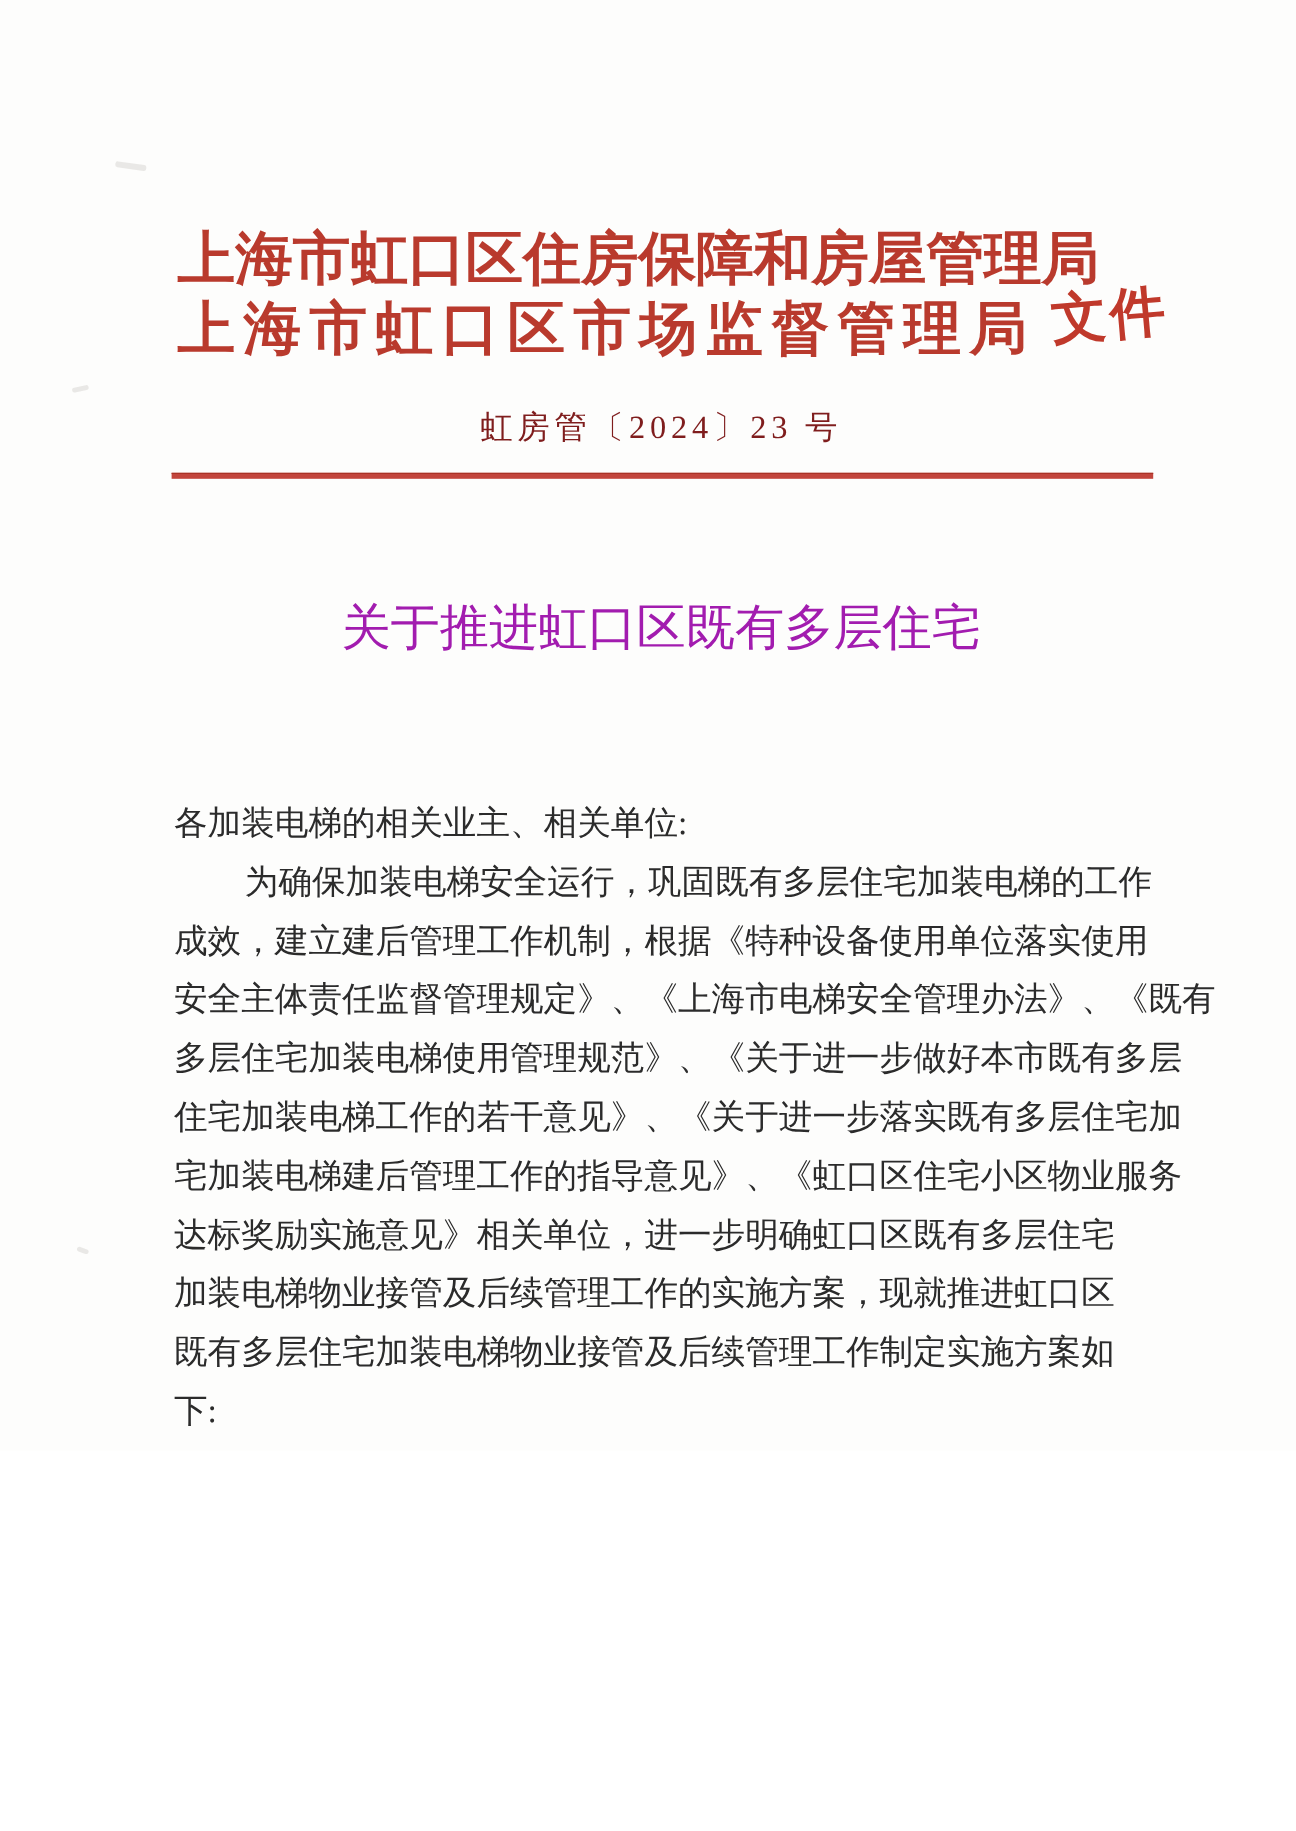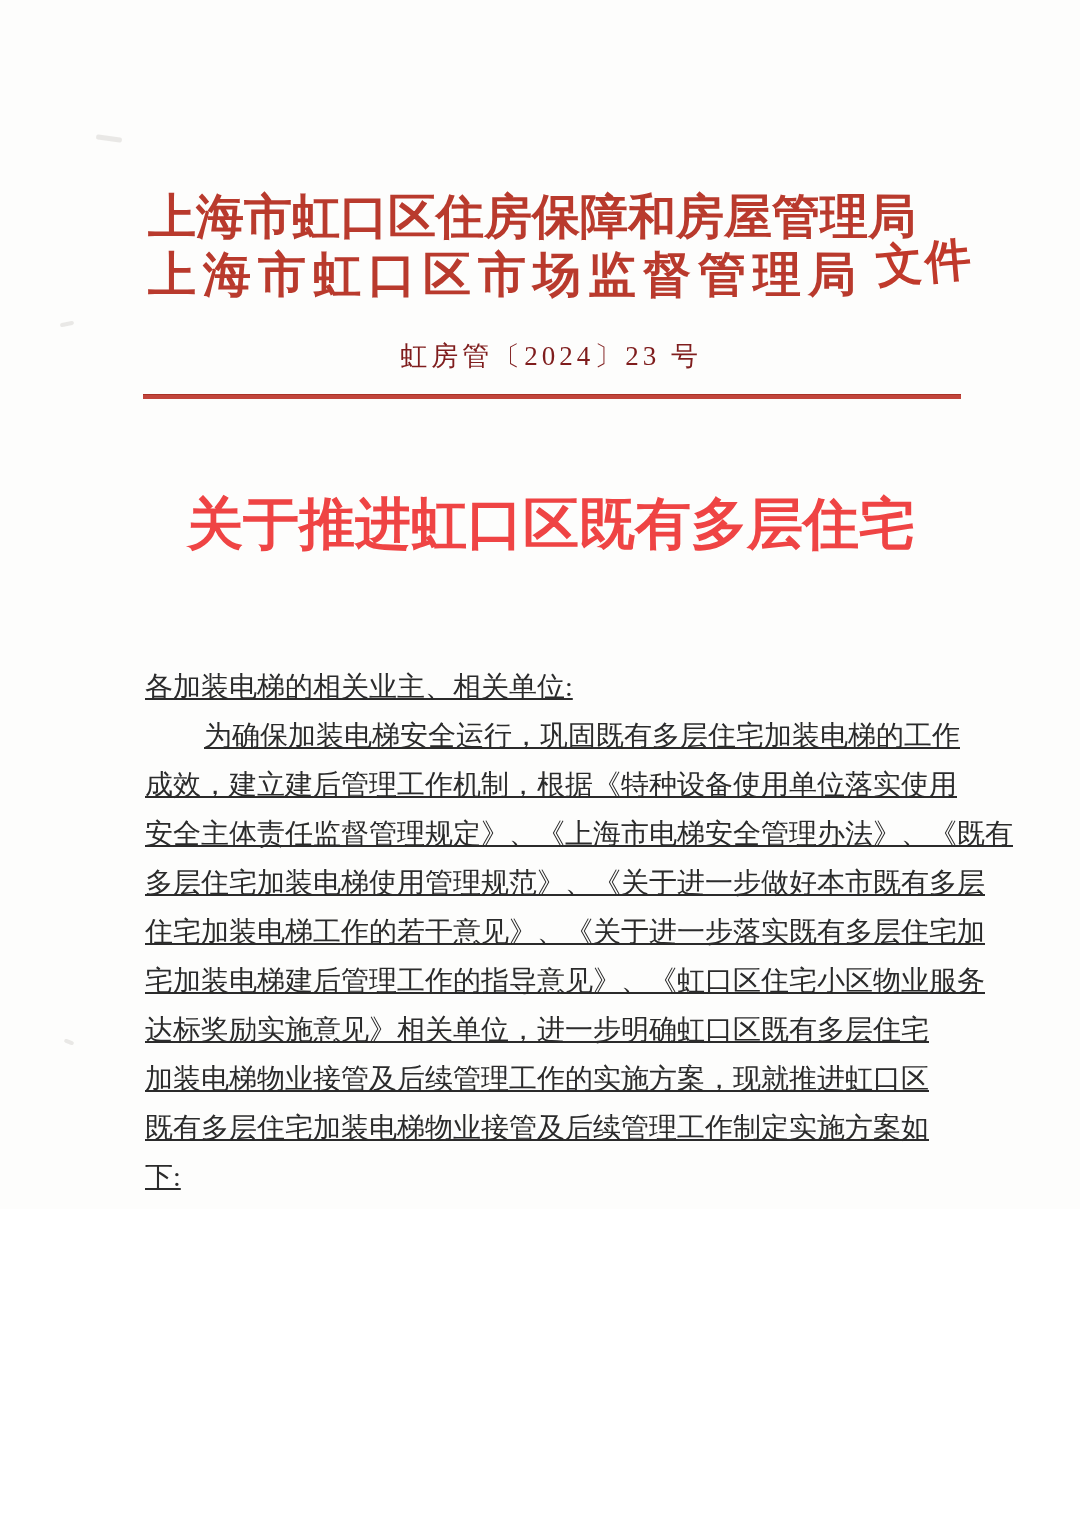--- a/index.html
+++ b/index.html
@@ -69,38 +69,37 @@
     border-top: 1px solid #a93226;
   }
 
   
   .doc-title {
     position: absolute;
     top: 496px;
     left: 135px;
     width: 832px;
     text-align: center;
-    color: #ef4444;
-    font-weight: bold;
-    font-size: 56px;
+    color: #a21caf;
+    font-weight: normal;
+    font-size: 41px;
     line-height: 55px;
     font-family: "Liberation Sans", "DejaVu Sans", sans-serif;
   }
   .doc-title .t-line { white-space: nowrap; }
 
   
   .doc-body {
     position: absolute;
     top: 662px;
     left: 145px;
     width: 815px;
     color: #2b2b2b;
     font-size: 28px;
     line-height: 49px;
-    text-decoration: underline;
   }
   .doc-body .line {
     white-space: nowrap;
     height: 49px;
   }
   .doc-body .line.indent {
     padding-left: 57px;
     text-align: right;
   }
 

